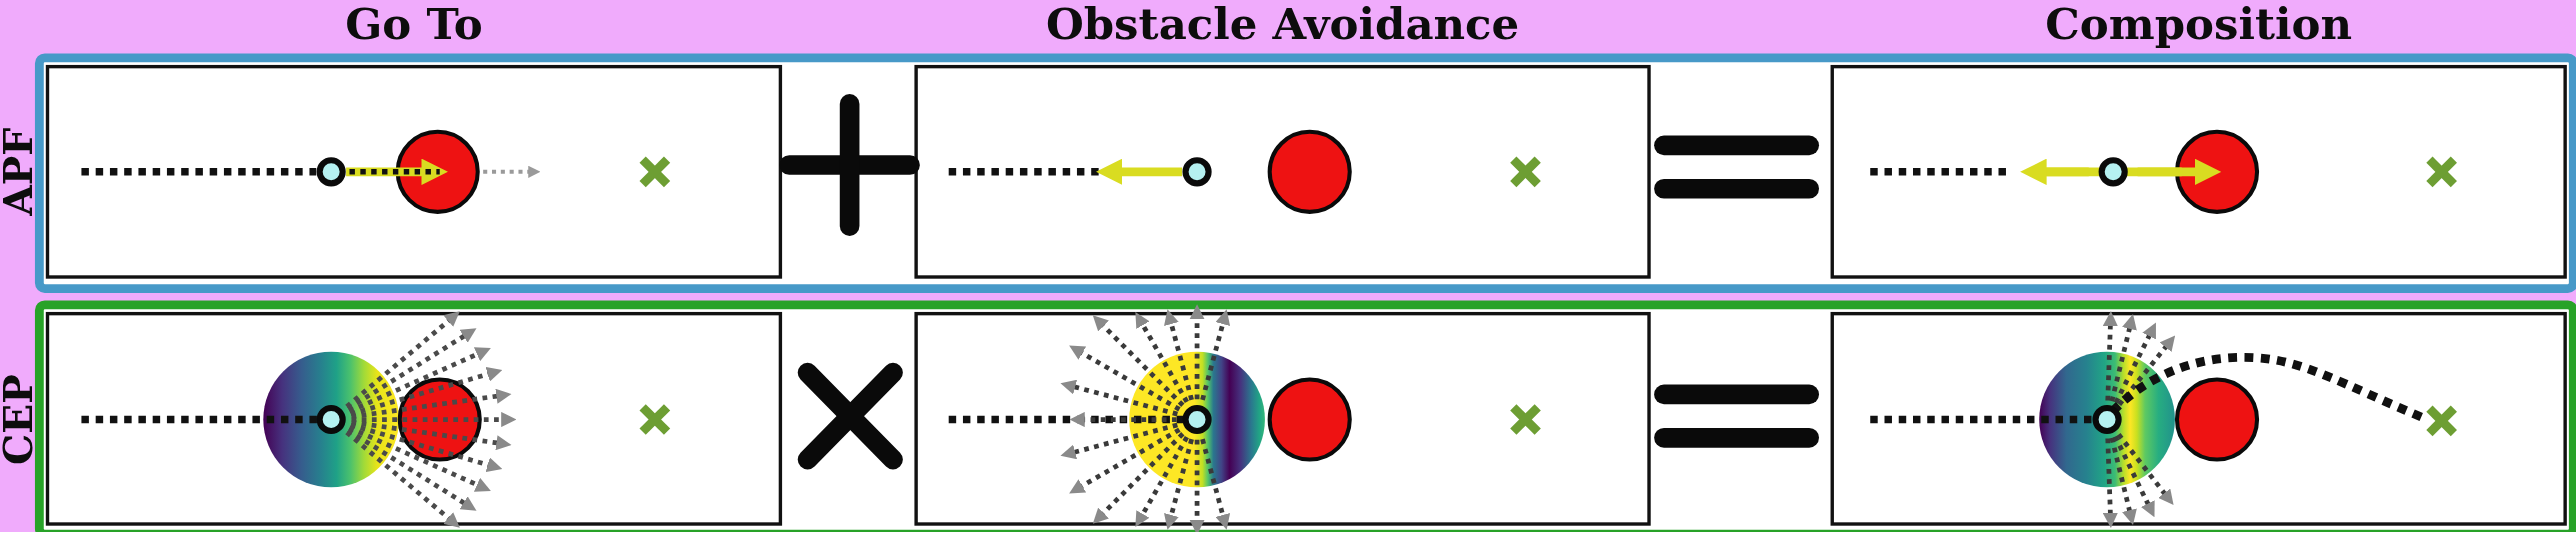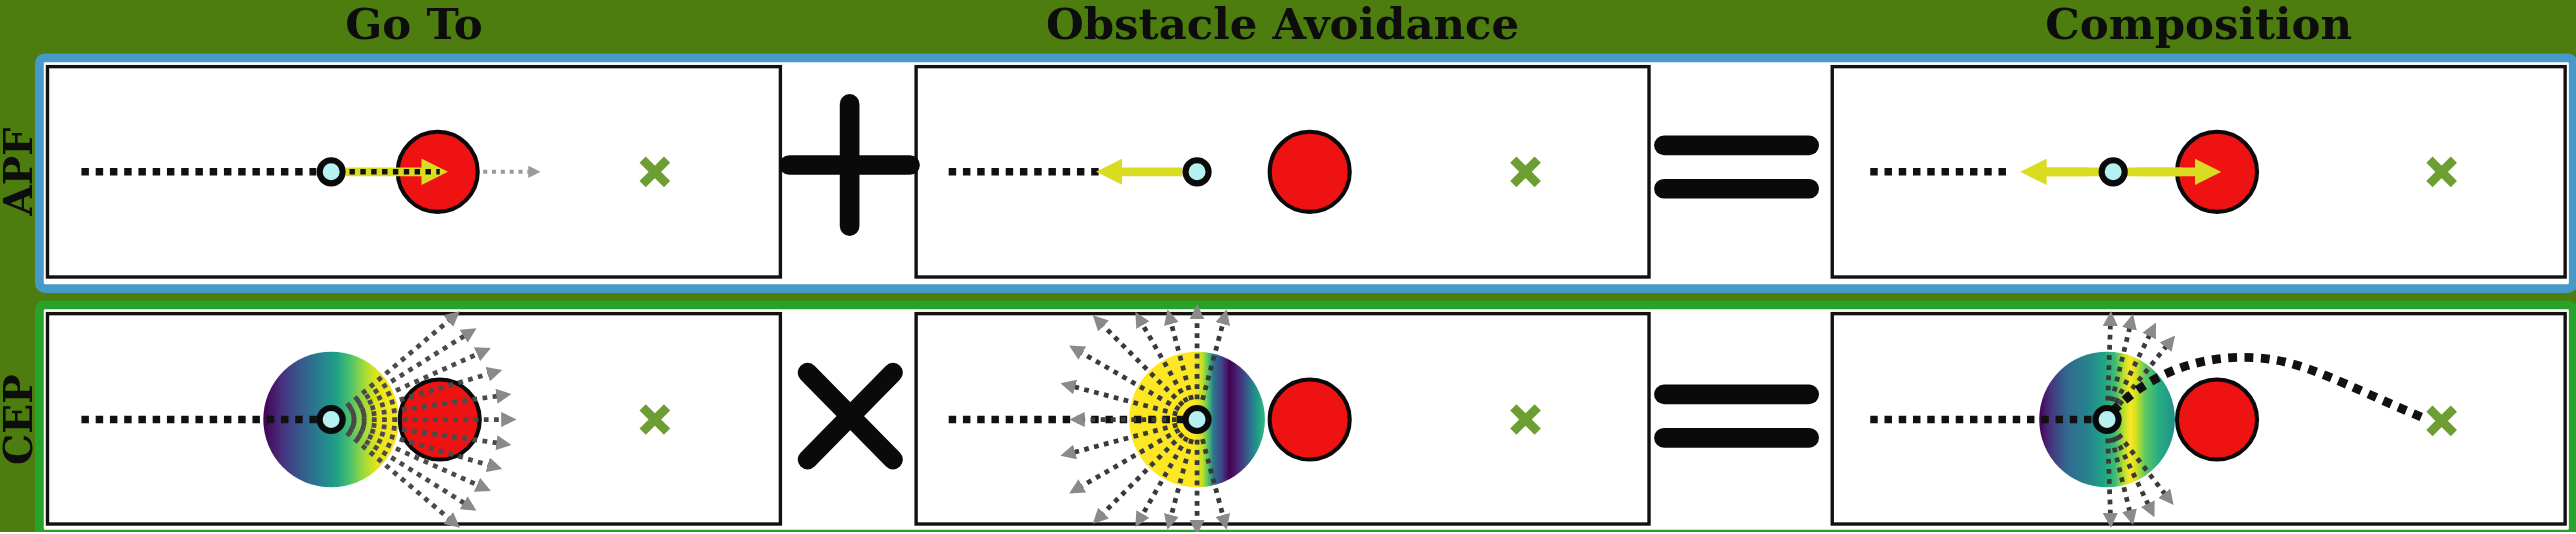--- a/index.html
+++ b/index.html
@@ -1,16 +1,16 @@
 <!DOCTYPE html>
 <html style="font-size:11px"><head>
 <meta charset="utf-8">
 <style>
   html,body{margin:0;padding:0;background:#ffffff;}
-  .fig{position:relative;width:2576px;height:532px;background:#4d7c0f;overflow:hidden;}
+  .fig{position:relative;width:2576px;height:532px;background:#f0abfc;overflow:hidden;}
   svg{display:block;}
   .title-text{font-family:"DejaVu Serif","Liberation Serif",serif;font-weight:bold;font-size:64px;fill:#0d0d0d;}
   .row-label{font-family:"DejaVu Serif","Liberation Serif",serif;font-weight:bold;font-size:58px;fill:#0d0d0d;}
 </style>
 </head>
 <body>
 
 <div class="fig">
 <svg width="2576" height="535" viewBox="0 0 3796 788" xmlns="http://www.w3.org/2000/svg">
   <defs>

